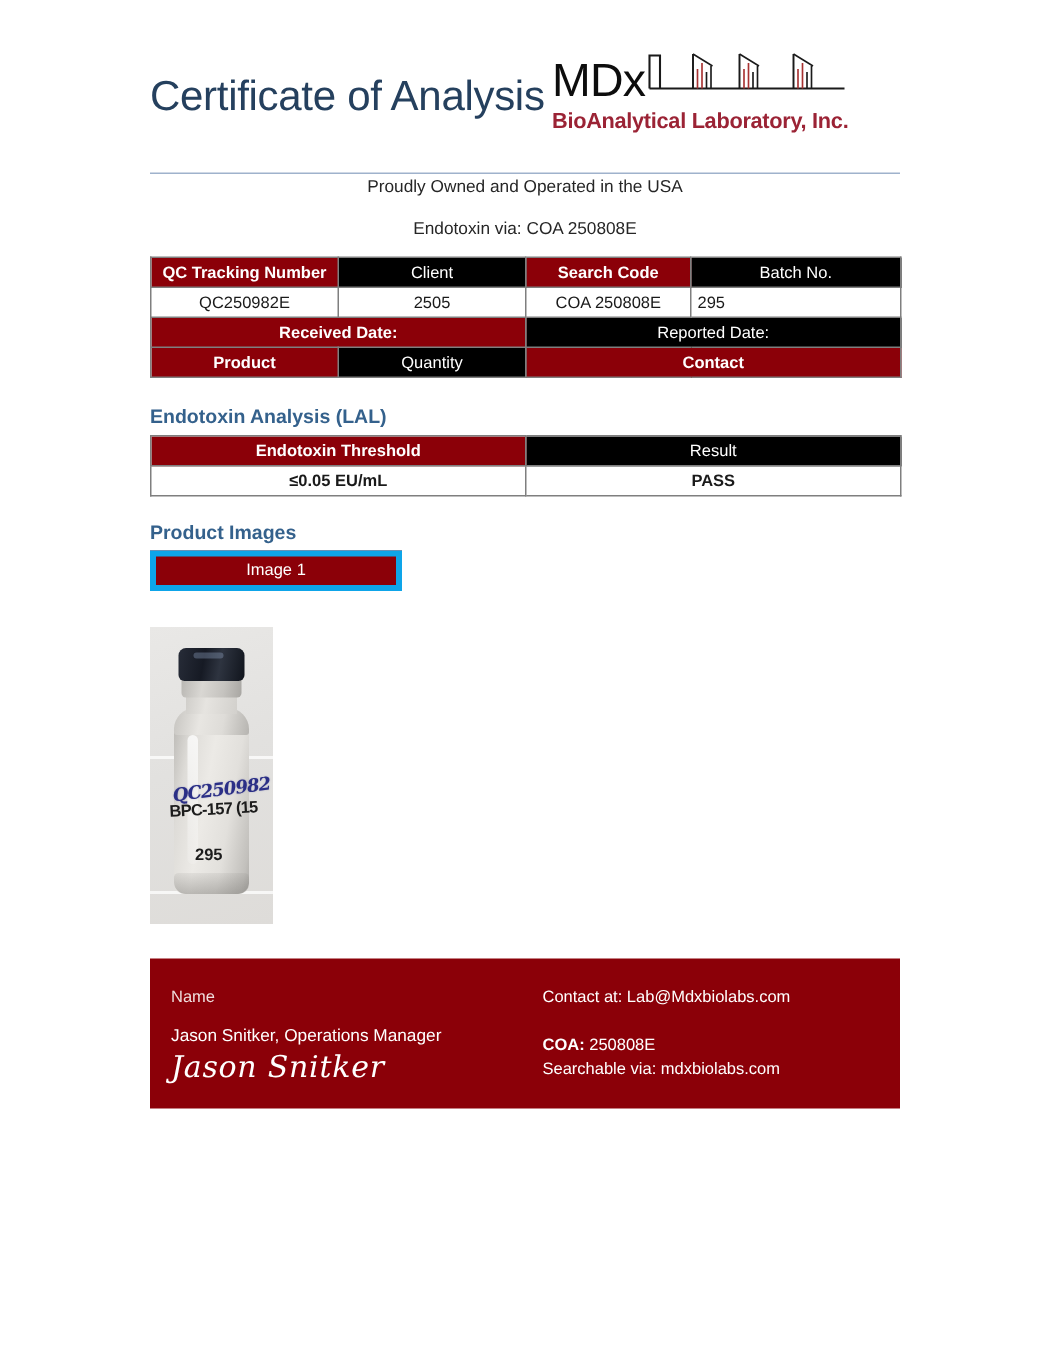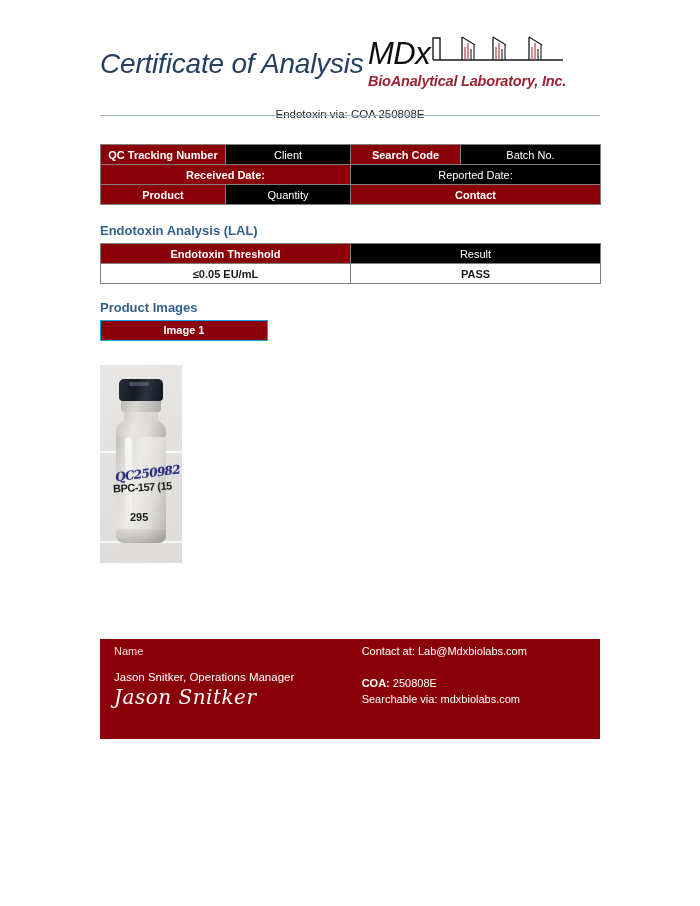--- a/index.html
+++ b/index.html
@@ -25,21 +25,20 @@
     position: absolute;
     left: 100px;
     top: 0;
     width: 500px;
   }
 
   
   .header-row {
     position: relative;
     height: 92px;
-    font-style: italic;
   }
   .logo-block {
     position: absolute;
     right: 0;
     top: 34px;
     width: 232px;
     text-align: left;
   }
   .logo-top {
     display: flex;
@@ -129,42 +128,42 @@
     text-align: center;
     color: #1a1a1a;
   }
   td.val-l {
     background: #ffffff;
     text-align: left;
     color: #1a1a1a;
   }
   td.val-b { font-weight: bold; }
 
-  .main-table-wrap { margin-top: 24px; }
+  .main-table-wrap { margin-top: 12px; }
 
   
   .section-h {
     font-size: 13px;
     font-weight: bold;
     color: #34618c;
     margin-top: 18px;
     margin-bottom: 5px;
   }
   .section-h.tight { margin-top: 16px; }
 
   
   .image-bar {
     width: 168px;
     background: #8b0008;
     color: #fff;
     font-size: 11px;
-    font-weight: bold;
+    font-weight: normal;
     text-align: center;
     padding: 3px 0 4px 0;
-    border: 1px solid #0ea5e9;
+    border: 4px solid #0ea5e9;
     box-sizing: border-box;
   }
 
   
   .photo {
     margin-top: 24px;
     width: 82px;
     height: 198px;
     position: relative;
     background: linear-gradient(160deg, #e9e8e6 0%, #e2e1df 45%, #dedcd9 100%);
@@ -307,21 +306,21 @@
   
   .footer {
     position: absolute;
     left: 100px;
     top: 639px;
     width: 500px;
     height: 100px;
     background: #8b0008;
     color: #ffffff;
     box-sizing: border-box;
-    padding: 6px 14px 0 14px;
+    padding: 20px 14px 0 14px;
   }
   .footer-cols {
     display: flex;
   }
   .footer-left { width: 255px; }
   .footer-right { width: 231px; }
   .f-name-label {
     font-size: 11px;
     color: #f0dede;
     margin-bottom: 14px;
@@ -399,36 +398,43 @@
               <path d="M110 30 L110 15" stroke="#1a1a1a" stroke-width="1.1"></path>
             </svg>
           </span>
         </div>
         <div class="logo-tagline">BioAnalytical Laboratory, Inc.</div>
       </div>
 
       <div class="header-rule"></div>
     </div>
 
+    <div class="subtitle sub1">Proudly Owned and Operated in the USA</div>
     <div class="subtitle sub2">Endotoxin via: COA 250808E</div>
 
     <div class="main-table-wrap">
       <table class="coa">
         <colgroup>
           <col style="width:125px">
           <col style="width:125px">
           <col style="width:110px">
           <col style="width:140px">
         </colgroup>
         <tbody>
           <tr>
             <td class="hdr-red">QC Tracking Number</td>
             <td class="hdr-black">Client</td>
             <td class="hdr-red">Search Code</td>
             <td class="hdr-black">Batch No.</td>
+          </tr>
+          <tr>
+            <td class="val-c">QC250982E</td>
+            <td class="val-c">2505</td>
+            <td class="val-c">COA 250808E</td>
+            <td class="val-l">295</td>
           </tr>
           <tr>
             <td class="hdr-red" colspan="2">Received Date:</td>
             <td class="hdr-black" colspan="2">Reported Date:</td>
           </tr>
           <tr>
             <td class="hdr-red">Product</td>
             <td class="hdr-black">Quantity</td>
             <td class="hdr-red" colspan="2">Contact</td>
           </tr>

